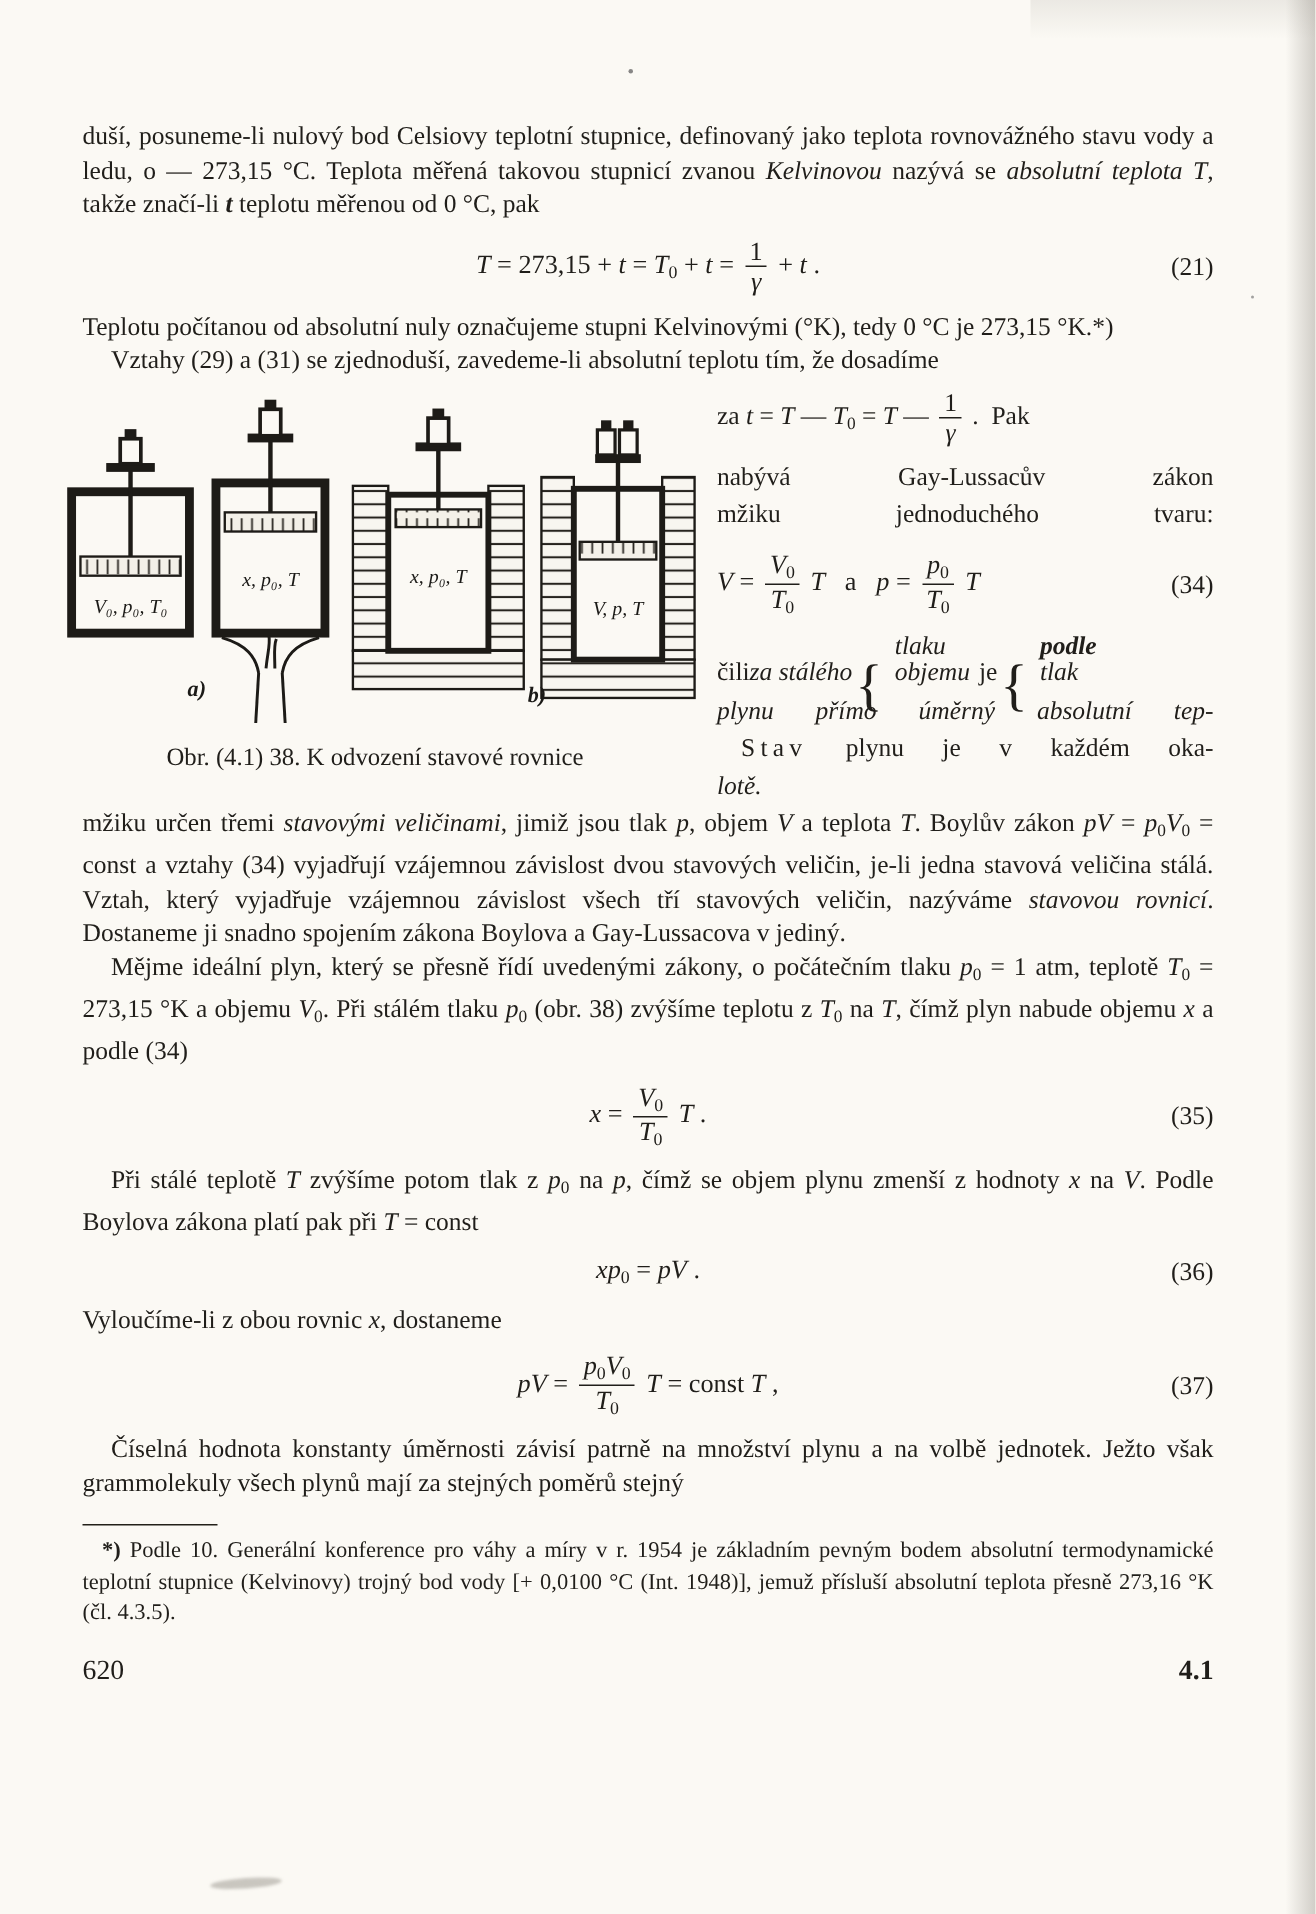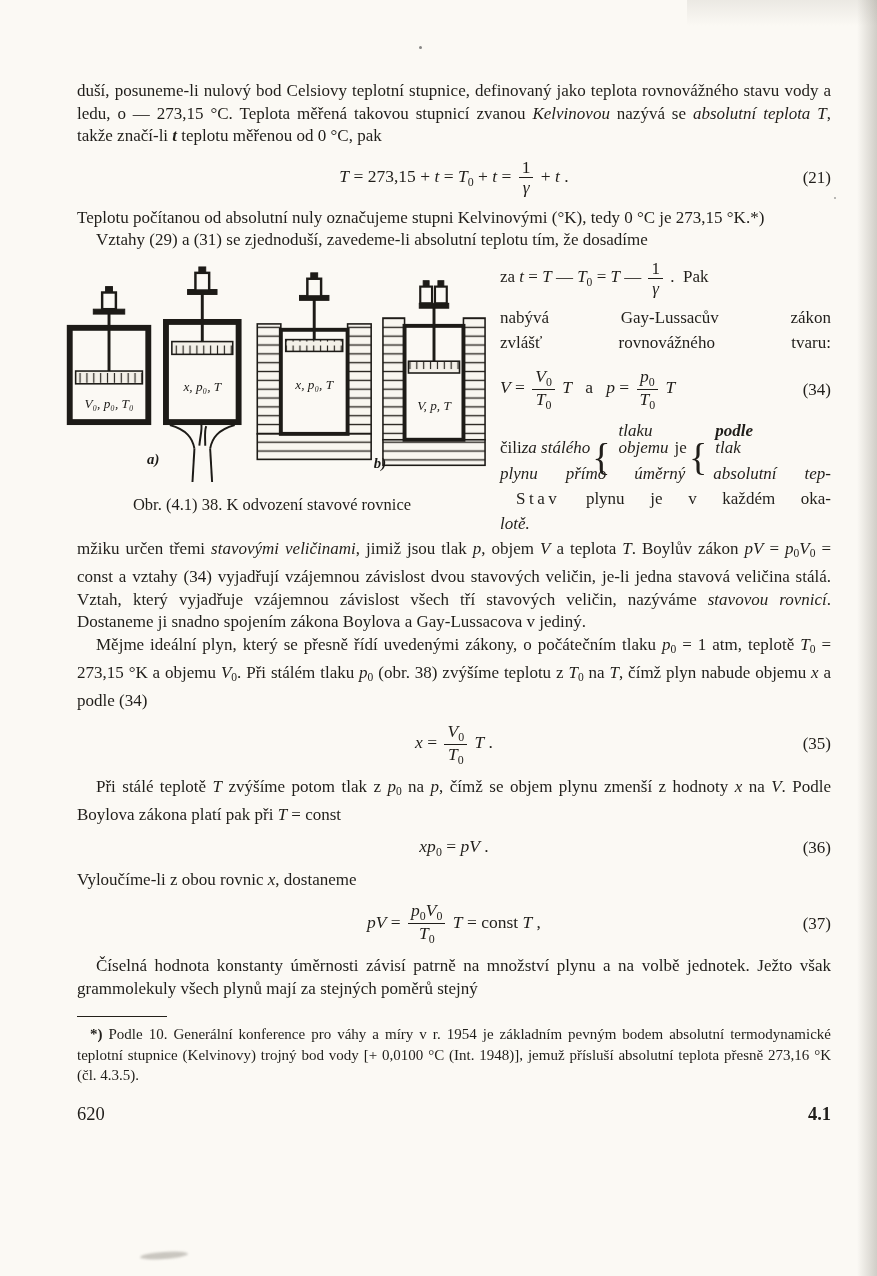--- a/index.html
+++ b/index.html
@@ -1,18 +1,18 @@
 <!DOCTYPE html>
 <html><head>
 <meta charset="utf-8">
 <style>
   html,body{margin:0;padding:0;background:#e9e7e2;}
   .page{position:relative;width:877px;height:1276px;background:#fbf9f4;overflow:hidden;
         font-family:"Liberation Serif","DejaVu Serif",serif;color:#201e1a;}
-  .content{position:absolute;left:77px;top:80px;width:754px;}
+  .content{position:absolute;left:55px;top:80px;width:754px;}
   p.body{margin:0;font-size:17px;line-height:22.5px;text-align:justify;}
   p.indent{text-indent:19px;}
   .it{font-style:italic;}
   .bd{font-weight:bold;}
   .sb{font-size:68%;vertical-align:-0.3em;}
   .ls{letter-spacing:3.5px;}
   .brace{font-size:225%;font-weight:400;line-height:0;vertical-align:middle;margin:0 2px;}
   .frac{display:inline-flex;flex-direction:column;align-items:center;vertical-align:middle;
         line-height:1.12;margin:0 3px;text-align:center;}
   .frac .fn{border-bottom:1.4px solid currentColor;padding:0 3px;}
@@ -144,21 +144,21 @@
         </svg>
         <div class="caption">Obr. (4.1) 38. K odvození stavové rovnice</div>
       </div>
 
       <div class="rightcol">
         <div class="rc-line rc-l1"><span>za </span><span class="it">t</span><span> = </span><span class="it">T</span><span> — </span><span class="it">T</span><span class="sb">0</span><span> = </span><span class="it">T</span><span> — </span><span class="frac">
               <span class="fn"><span>1</span></span>
               <span class="fd"><span class="it">γ</span></span>
             </span><span> .&nbsp; Pak</span></div>
         <div class="rc-line rc-just"><span>nabývá Gay-Lussacův zákon</span></div>
-        <div class="rc-line rc-just"><span>zvlášť rovnovážného tvaru:</span></div>
+        <div class="rc-line rc-just"><span>mžiku jednoduchého tvaru:</span></div>
         <div class="rc-eq">
           <span><span class="it">V</span><span> = </span><span class="frac">
                 <span class="fn"><span class="it">V</span><span class="sb">0</span></span>
                 <span class="fd"><span class="it">T</span><span class="sb">0</span></span>
               </span><span> </span><span class="it">T</span><span>&nbsp;&nbsp; a &nbsp;&nbsp;</span><span class="it">p</span><span> = </span><span class="frac">
                 <span class="fn"><span class="it">p</span><span class="sb">0</span></span>
                 <span class="fd"><span class="it">T</span><span class="sb">0</span></span>
               </span><span> </span><span class="it">T</span></span>
           <span class="rc-eqno">(34)</span>
         </div>

